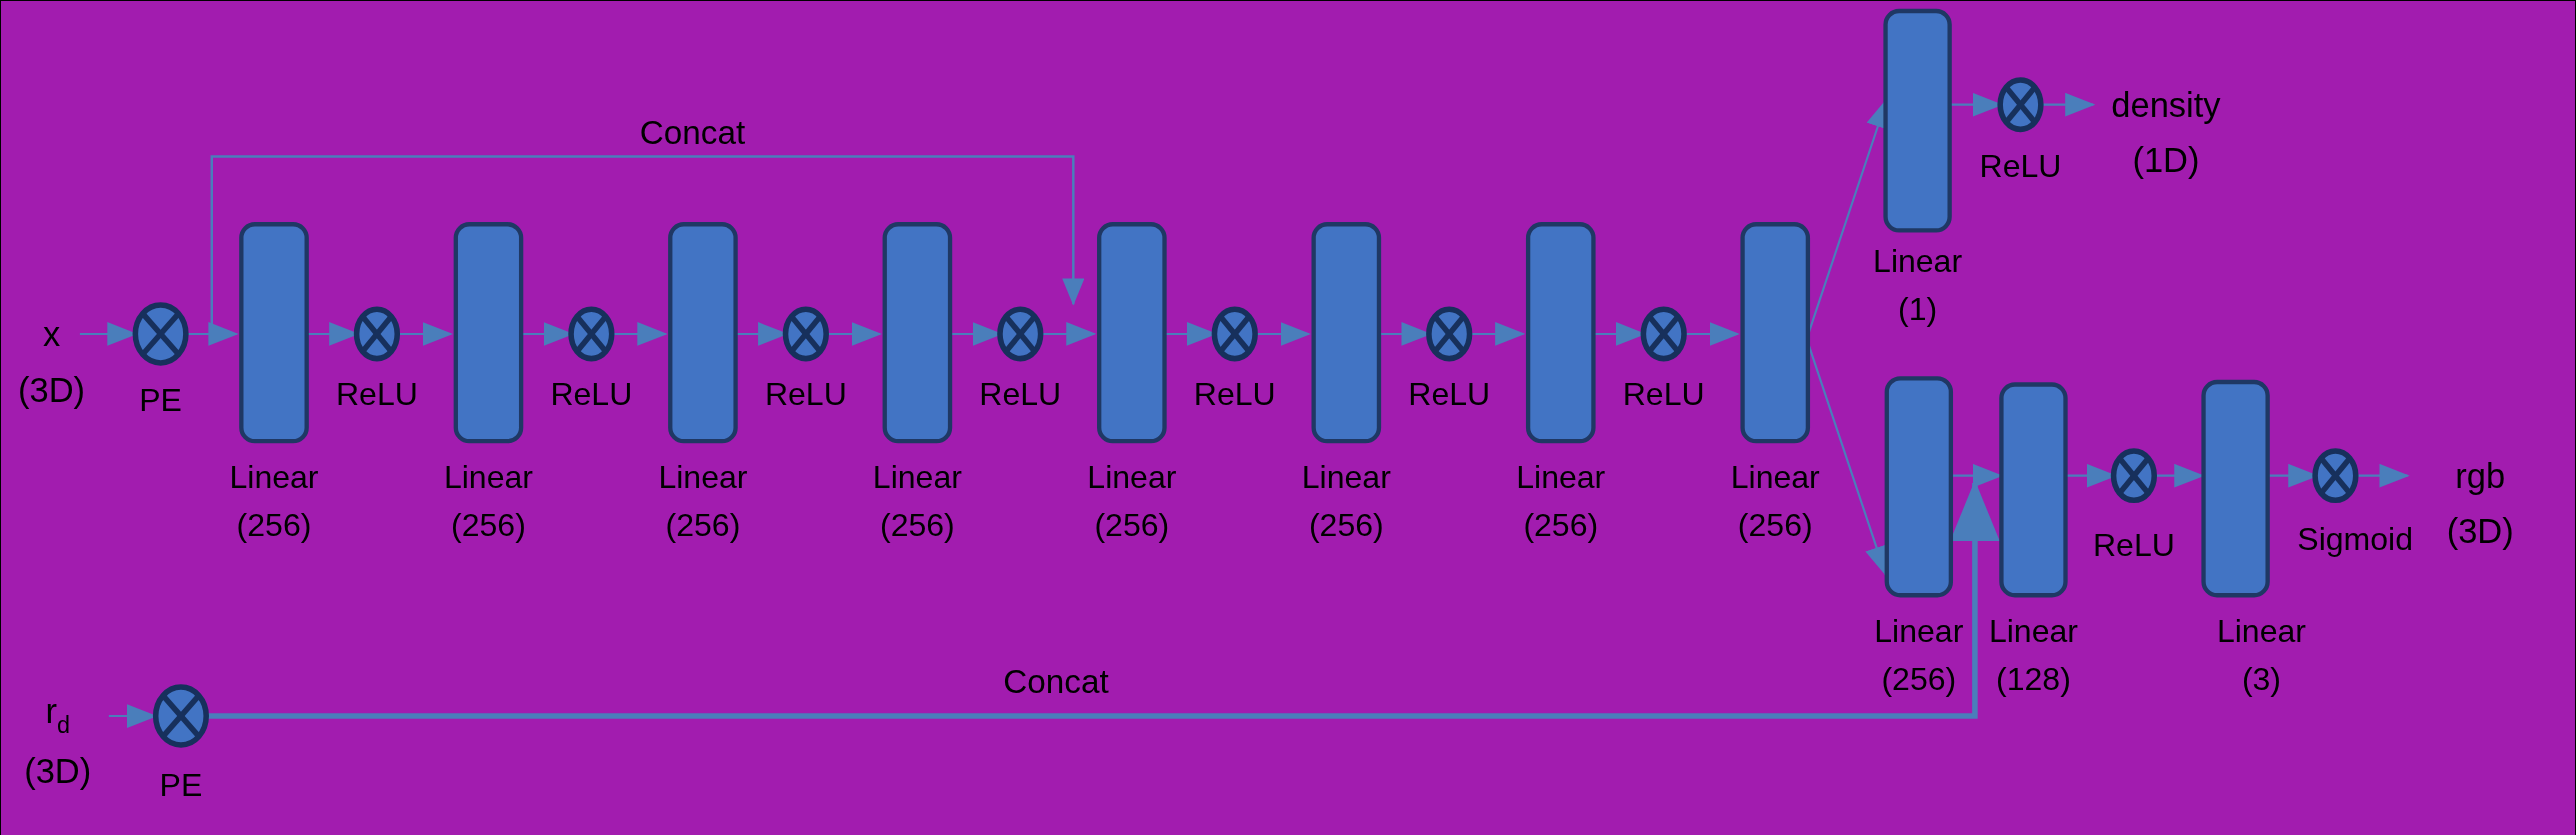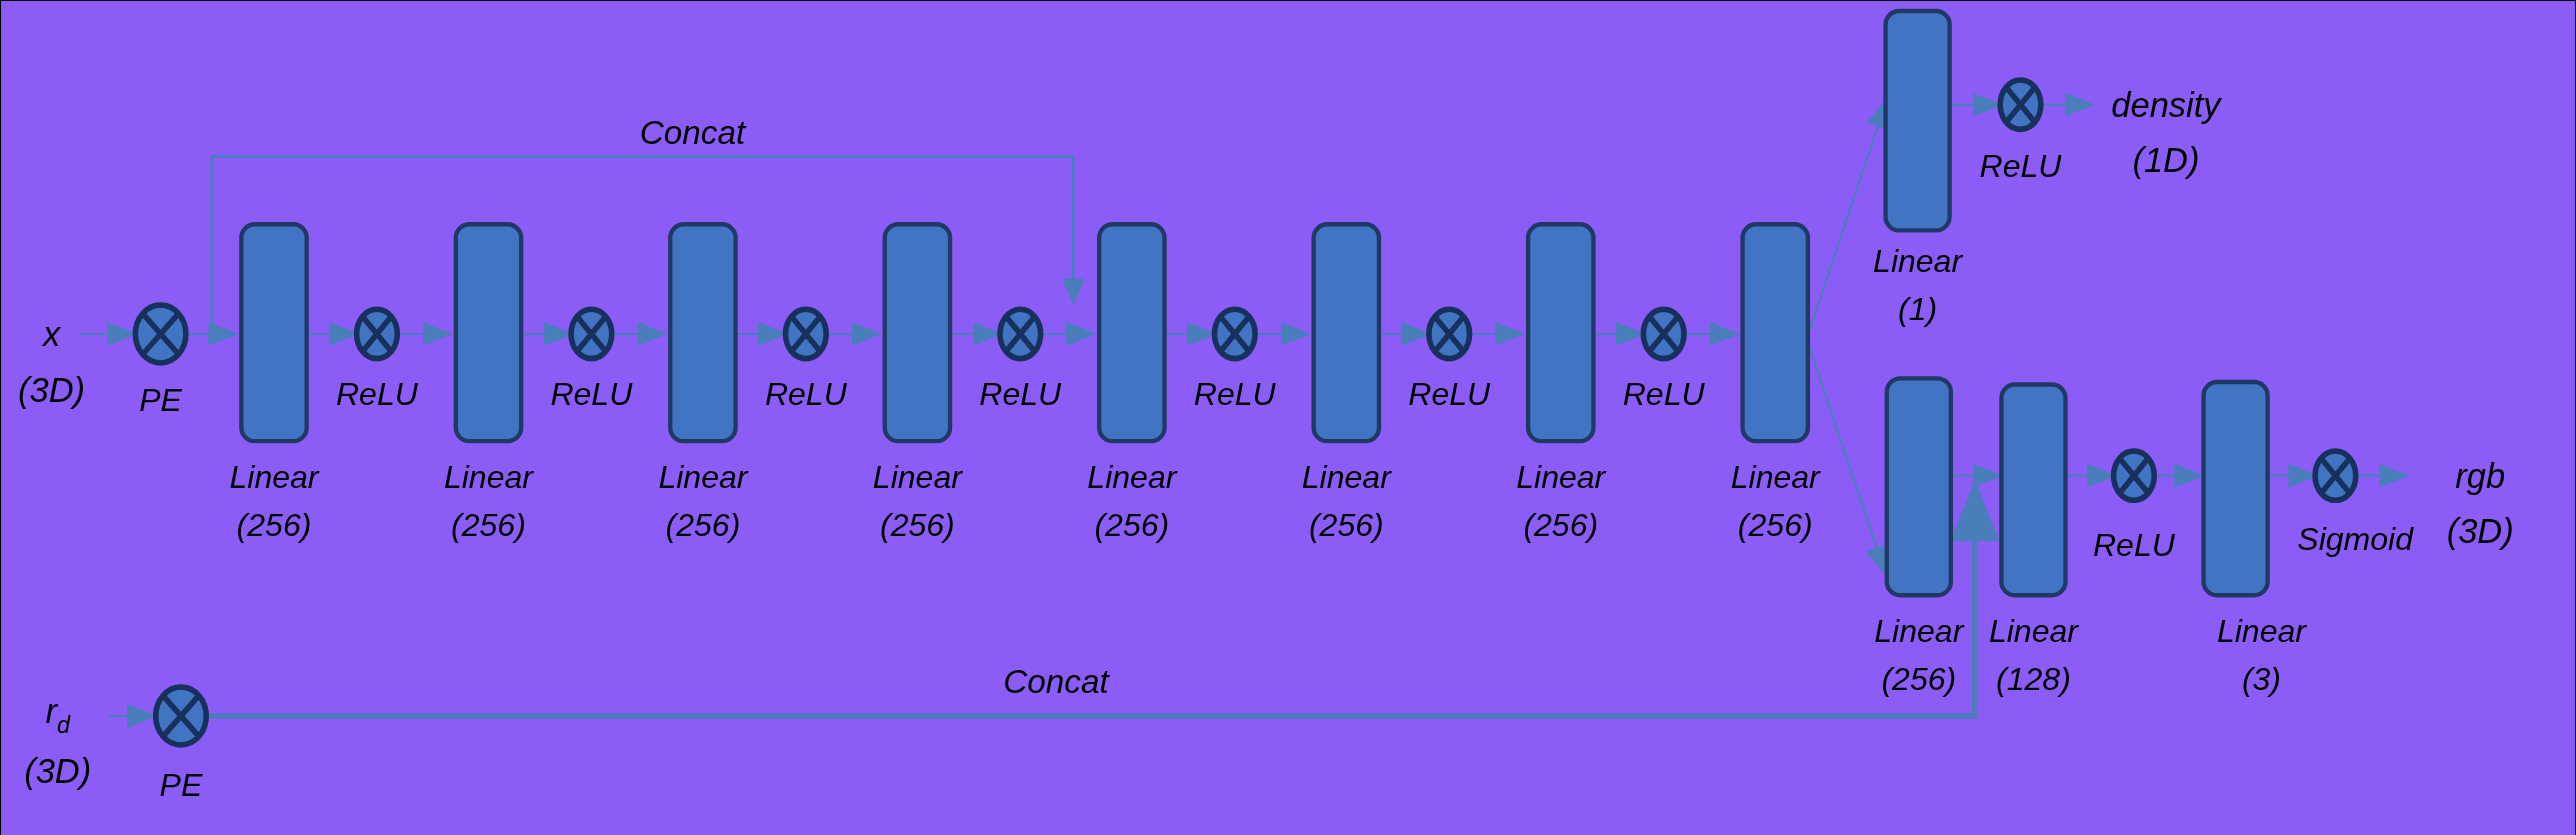--- a/index.html
+++ b/index.html
@@ -4,26 +4,25 @@
 <style>
   html, body {
     margin: 0;
     padding: 0;
     background: #ffffff;
   }
   #canvas {
     position: relative;
     width: 2576px;
     height: 836px;
-    background: #8b5cf6;
+    background: #a21caf;
     box-sizing: border-box;
     border: 1.8px solid #000000;
     overflow: hidden;
     font-family: "Liberation Sans", sans-serif;
-    font-style: italic;
   }
   svg.diagram {
     position: absolute;
     left: 0;
     top: 0;
     width: 2576px;
     height: 836px;
     display: block;
   }
   .blk {

